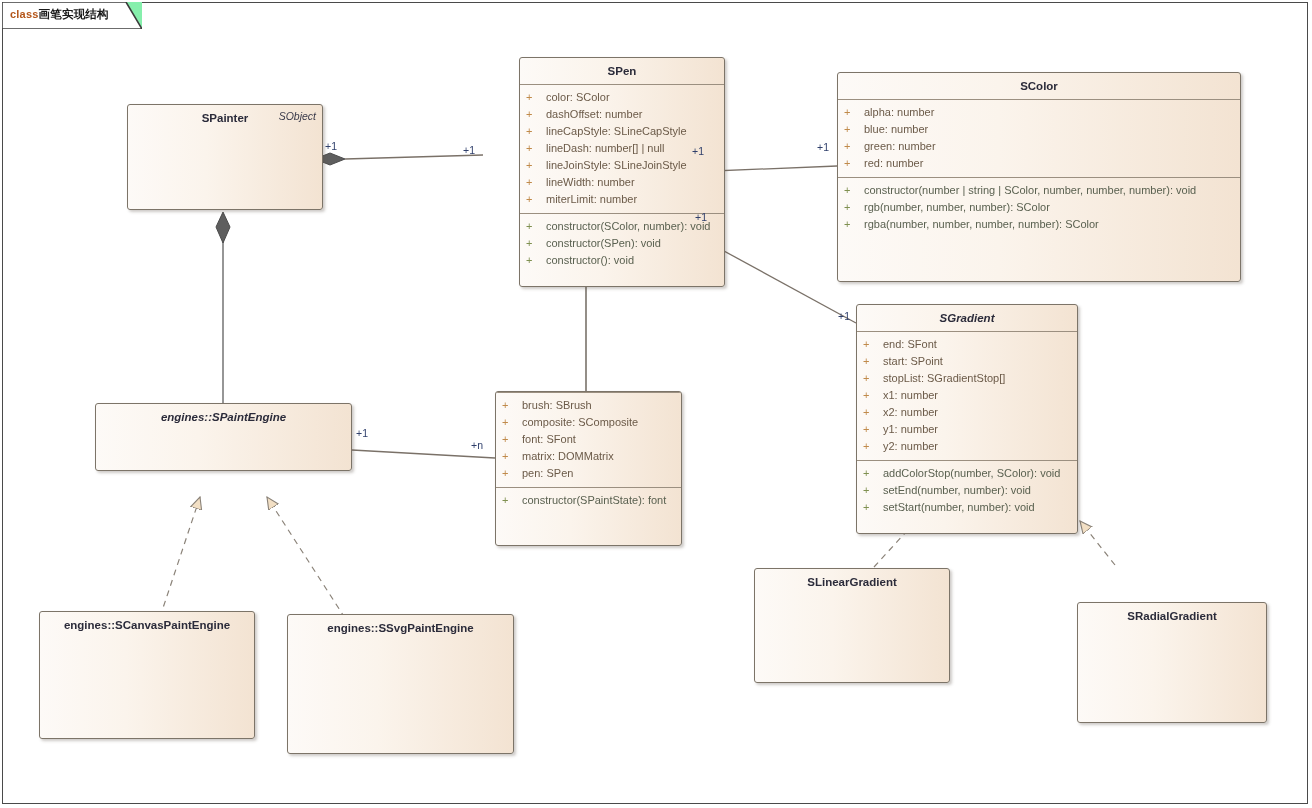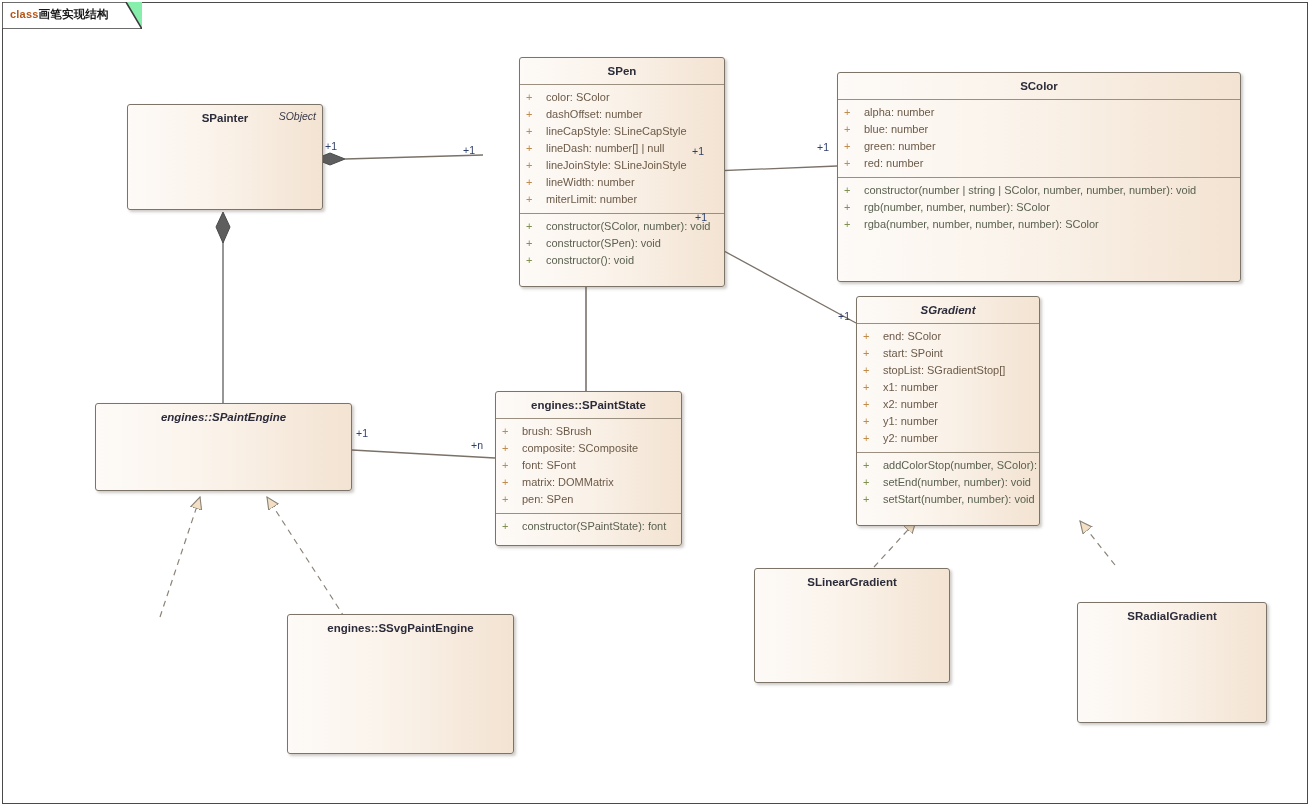--- a/index.html
+++ b/index.html
@@ -311,27 +311,27 @@
           <span class="vis">+</span>
           <span class="sig">rgb(number, number, number): SColor</span>
         </div>
       <div class="member op">
           <span class="vis">+</span>
           <span class="sig">rgba(number, number, number, number): SColor</span>
         </div>
     </div>
   </div>
 
-  <div class="uml-class abstract" id="cls-sgradient" style="left:856px; top:296px; width:184px; height:230px;">
+  <div class="uml-class abstract" id="cls-sgradient" style="left:856px; top:304px; width:222px; height:230px;">
     <div class="cls-name">SGradient</div>
     <div class="divider"></div>
     <div class="member-list">
       <div class="member attr">
           <span class="vis">+</span>
-          <span class="sig">end: SColor</span>
+          <span class="sig">end: SFont</span>
         </div>
       <div class="member attr">
           <span class="vis">+</span>
           <span class="sig">start: SPoint</span>
         </div>
       <div class="member attr">
           <span class="vis">+</span>
           <span class="sig">stopList: SGradientStop[]</span>
         </div>
       <div class="member attr">
@@ -361,26 +361,25 @@
           <span class="vis">+</span>
           <span class="sig">setEnd(number, number): void</span>
         </div>
       <div class="member op">
           <span class="vis">+</span>
           <span class="sig">setStart(number, number): void</span>
         </div>
     </div>
   </div>
 
-  <div class="uml-class abstract" id="cls-spaintengine" style="left:95px; top:403px; width:257px; height:88px;">
+  <div class="uml-class abstract" id="cls-spaintengine" style="left:95px; top:403px; width:257px; height:68px;">
     <div class="cls-name">engines::SPaintEngine</div>
   </div>
 
   <div class="uml-class" id="cls-spaintstate" style="left:495px; top:391px; width:187px; height:155px;">
-    <div class="cls-name">engines::SPaintState</div>
     <div class="divider"></div>
     <div class="member-list">
       <div class="member attr">
           <span class="vis">+</span>
           <span class="sig">brush: SBrush</span>
         </div>
       <div class="member attr">
           <span class="vis">+</span>
           <span class="sig">composite: SComposite</span>
         </div>
@@ -399,20 +398,23 @@
     </div>
     <div class="divider"></div>
     <div class="member-list">
       <div class="member op">
           <span class="vis">+</span>
           <span class="sig">constructor(SPaintState): font</span>
         </div>
     </div>
   </div>
 
+  <div class="uml-class" id="cls-scanvaspaintengine" style="left:39px; top:611px; width:216px; height:128px;">
+    <div class="cls-name">engines::SCanvasPaintEngine</div>
+  </div>
 
   <div class="uml-class" id="cls-ssvgpaintengine" style="left:287px; top:614px; width:227px; height:140px;">
     <div class="cls-name">engines::SSvgPaintEngine</div>
   </div>
 
   <div class="uml-class" id="cls-slineargradient" style="left:754px; top:568px; width:196px; height:115px;">
     <div class="cls-name">SLinearGradient</div>
   </div>
 
   <div class="uml-class" id="cls-sradialgradient" style="left:1077px; top:565px; width:190px; height:121px;margin-top:37px;">

